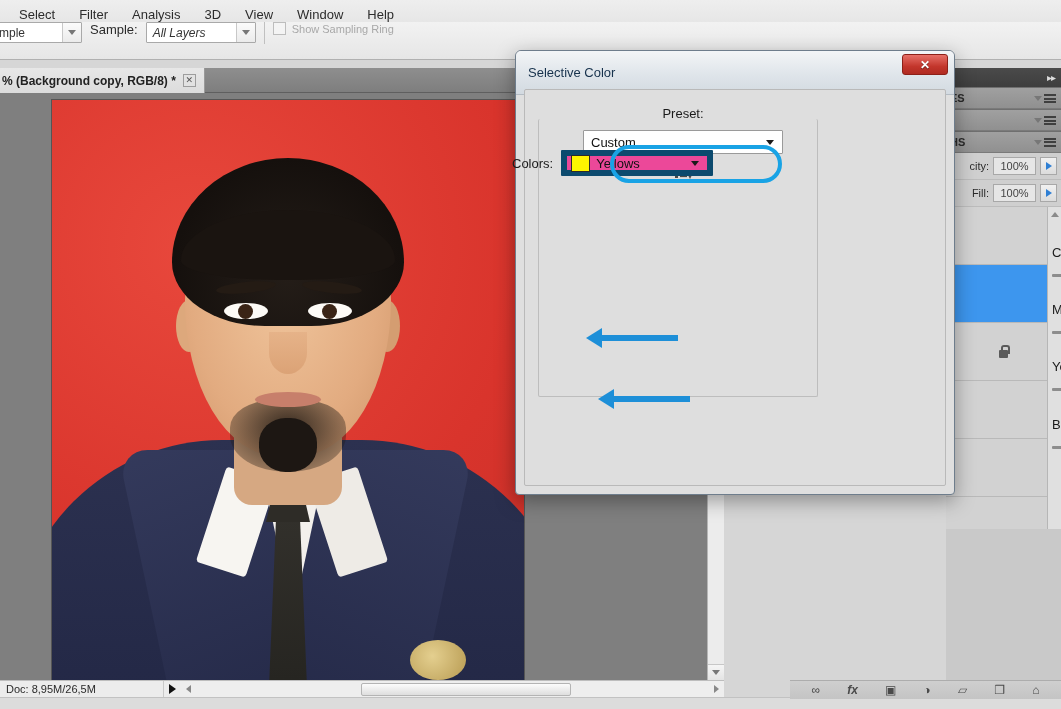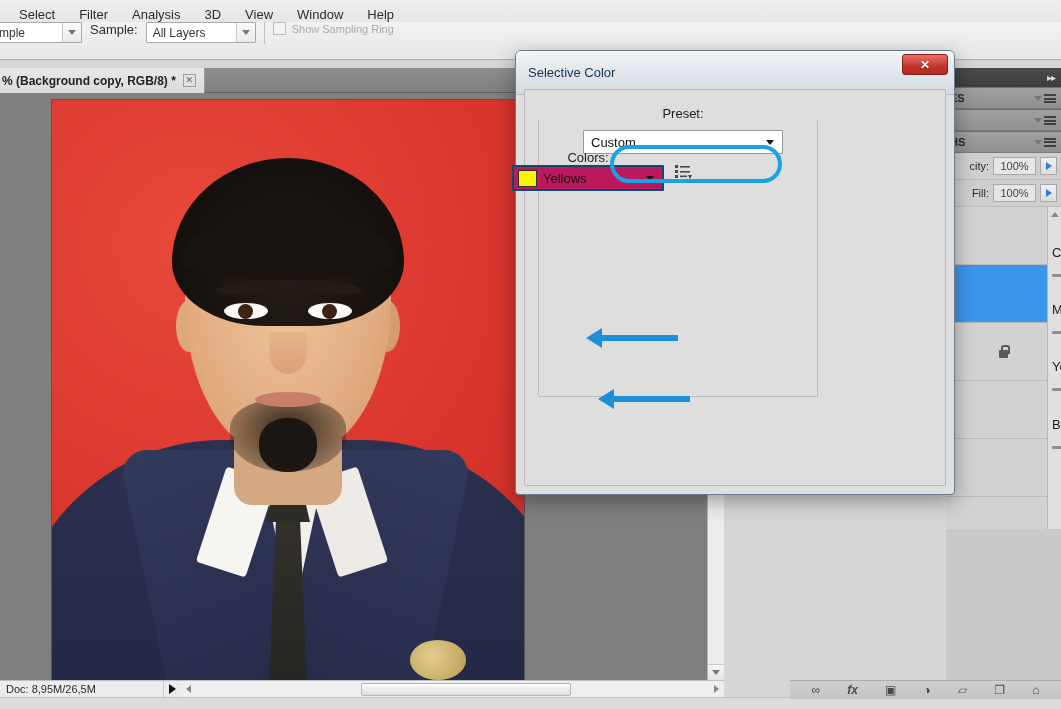--- a/index.html
+++ b/index.html
@@ -321,21 +321,21 @@
   .preset-icon {
     position: absolute; left: 288px; top: 15px; width: 20px; height: 20px;
   }
 
   .colors-group {
     position: absolute; left: 22px; top: 68px; width: 280px; height: 278px;
     border: 1px solid #bdbdbd; border-top: none; border-radius: 2px;
   }
   .colors-row { position: absolute; left: 512px; top: 150px; }
   .colors-combo {
-    width: 152px; height: 26px; background: #be185d; border: 2px solid #0c4a6e;
+    width: 152px; height: 26px; background: #ec4899; border: 6px solid #0c4a6e;
     display: flex; align-items: center; gap: 6px; padding-left: 4px; border-radius: 1px;
   }
   .swatch-yellow { width: 19px; height: 17px; background: #fdf500; border: 1px solid #2b2b2b; }
   .colors-combo .cv { flex: 1; font-size: 13px; color: #111; }
   .colors-combo .ca { width: 24px; display:flex; align-items:center; justify-content:center; }
 
   .slider-block { position: absolute; left: 536px; width: 276px; }
   .slider-head { display: flex; align-items: center; height: 26px; }
   .slider-head .sname { flex: 1; font-size: 13px; color: #1b1b1b; }
   .track {
@@ -379,21 +379,21 @@
   </div>
 
   <div class="optionsbar">
     <div class="combo" style="width:90px;margin-left:-8px;">
       <div class="cval">mple</div>
       <div class="carrow">
           <span class="tri-down"></span>
         </div>
     </div>
     <div class="opt-label">Sample:</div>
-    <div class="combo" style="width:110px;">
+    <div class="combo" style="width:110px;font-style:italic;">
       <div class="cval">All Layers</div>
       <div class="carrow">
           <span class="tri-down"></span>
         </div>
     </div>
     <div class="sep-v"></div>
     <div class="chk-disabled">
       <span class="chkbox"></span>
       <span>Show Sampling Ring</span>
     </div>
@@ -600,21 +600,21 @@
         <span class="sname">Black:</span>
 
       </div>
       <div class="track">
         
       </div>
     </div>
 
   </div>
 
-  <div class="colors-row row" style="flex-direction:column;">
+  <div class="colors-row row" style="gap:8px;">
     <span class="dlg-label">Colors:</span>
     <span class="colors-combo">
       <span class="swatch-yellow" style="background: rgb(253, 245, 0);"></span>
       <span class="cv">Yellows</span>
       <span class="ca">
           <span class="tri-down" style="border-top-color:#1b1b1b;"></span>
         </span>
     </span>
   </div>
 

